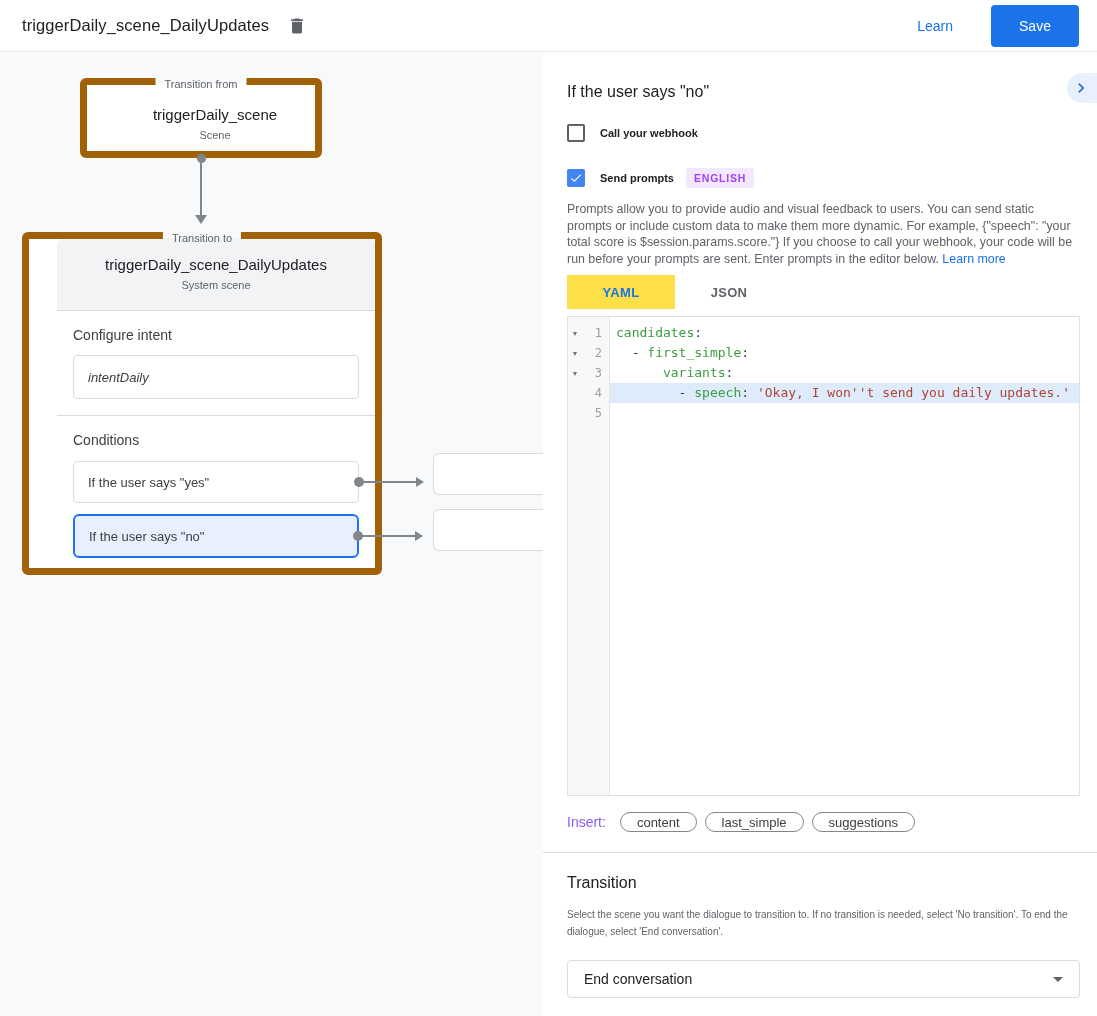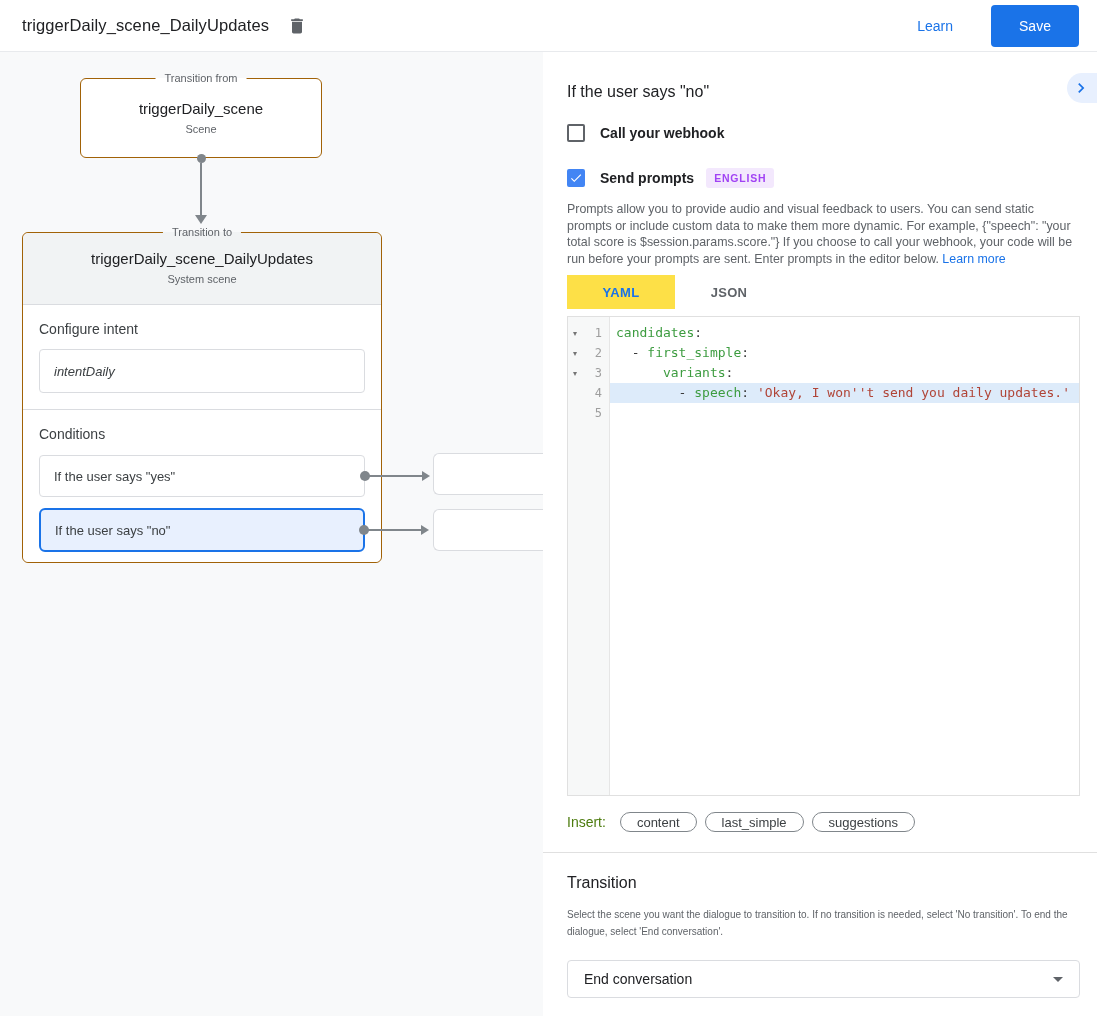--- a/index.html
+++ b/index.html
@@ -16,21 +16,21 @@
     display:flex; align-items:center; padding:0 18px 0 22px;
   }
   .header-title { font-size:16.5px; font-weight:500; color:#202124; letter-spacing:.1px; }
   .trash-btn { margin-left:14px; background:none; border:none; padding:4px; cursor:pointer; display:flex; align-items:center; }
   .cancel-btn { margin-left:auto; margin-right:32px; background:none; border:none; color:#1a73e8; font-size:14px; font-weight:500; font-family:inherit; cursor:pointer; }
   .save-btn { width:88px; height:42px; background:#1a73e8; color:#fff; border:none; border-radius:4px; font-size:14px; font-weight:500; font-family:inherit; cursor:pointer; }
 
   
   .left-panel { position:absolute; top:52px; left:0; width:543px; bottom:0; background:#f8f9fa; }
 
-  .node { position:absolute; background:#fff; border:1px solid #a16207; border-radius:6px; }
+  .node { position:absolute; background:#fff; border:7px solid #a16207; border-radius:6px;padding-left:28px; }
   .node-legend {
     position:absolute; top:-7px; left:50%; transform:translateX(-50%);
     padding:0 9px; font-size:11px; color:#5f6368; white-space:nowrap;
   }
   #node-from { left:80px; top:26px; width:242px; height:80px; }
   #node-from .node-legend { background:linear-gradient(#f8f9fa 50%, #ffffff 50%); }
   .node-title { text-align:center; font-size:15px; color:#202124; margin-top:20px; line-height:20px; }
   .node-sub { text-align:center; font-size:11px; color:#5f6368; margin-top:3px; line-height:14px; }
 
   .v-arrow { position:absolute; left:195px; top:102px; width:12px; }
@@ -76,21 +76,21 @@
   }
   .expand-btn {
     position:absolute; top:21px; right:0; width:30px; height:30px; border:none; cursor:pointer;
     background:#e8f0fe; border-radius:16px 0 0 16px; display:flex; align-items:center; justify-content:center; padding-left:4px;
   }
   .panel-title { margin-top:30px; font-size:16px; color:#202124; line-height:20px; }
   .check-row { display:flex; align-items:center; margin-top:21px; height:20px; }
   .check-row.second { margin-top:25px; }
   .checkbox { width:18px; height:18px; border:2px solid #5f6368; border-radius:2px; background:#fff; flex:none; cursor:pointer; }
   .checkbox.checked { border-color:#4285f4; background:#4285f4; display:flex; align-items:center; justify-content:center; }
-  .check-label { margin-left:15px; font-size:14px; font-weight:700; color:#202124; }
+  .check-label { margin-left:15px; font-size:11px; font-weight:700; color:#202124; }
   .badge {
     margin-left:12px; background:#f3e8fd; color:#a142f4; font-size:10.5px; font-weight:700;
     letter-spacing:.8px; padding:4px 8px; border-radius:3px;
   }
   .desc { margin-top:13px; font-size:12.4px; line-height:16.5px; color:#5f6368; }
   .link { color:#1a73e8; cursor:pointer; }
   .tabs { display:flex; margin-top:8px; }
   .tab { width:108px; height:34px; display:flex; align-items:center; justify-content:center; font-size:13px; font-weight:700; color:#5f6368; letter-spacing:.3px; cursor:pointer; }
   .tab.active { background:#fde047; color:#1a73e8; }
 
@@ -100,21 +100,21 @@
   .fold { font-size:8px; color:#757575; width:10px; cursor:pointer; }
   .lnum { font-family:"DejaVu Sans Mono", monospace; font-size:12px; color:#9e9e9e; }
   .code { flex:1; padding-top:6px; font-family:"DejaVu Sans Mono", monospace; font-size:13px; overflow:hidden; cursor:text; }
   .cl { height:20px; line-height:20px; white-space:pre; padding-left:6px; color:#3b3b3b; }
   .cl.active { background:#ddebfa; }
   .tok-key { color:#3d9c40; }
   .tok-str { color:#b04437; }
   .tok-plain { color:#3b3b3b; }
 
   .insert-row { display:flex; align-items:center; margin-top:16px; }
-  .insert-label { font-size:14px; color:#4d7c0f; margin-right:14px; }
+  .insert-label { font-size:14px; color:#8b5cf6; margin-right:14px; }
   .chip {
     border:1px solid #80868b; border-radius:14px; height:20px; display:flex; align-items:center;
     padding:0 16px; font-size:13px; color:#3c4043; margin-right:8px; background:#fff; cursor:pointer; font-family:inherit;
   }
   .panel-divider { border-top:1px solid #e0e0e0; margin:20px -17px 0 -24px; height:0; }
   .transition-title { margin-top:20px; font-size:16px; color:#202124; line-height:20px; }
   .transition-desc { margin-top:14px; font-size:10px; line-height:16.5px; color:#5f6368; }
   .select-box {
     margin-top:20px; height:38px; border:1px solid #dadce0; border-radius:4px; background:#fff;
     display:flex; align-items:center; justify-content:space-between; padding:0 16px; font-size:14px; color:#202124; cursor:pointer;

